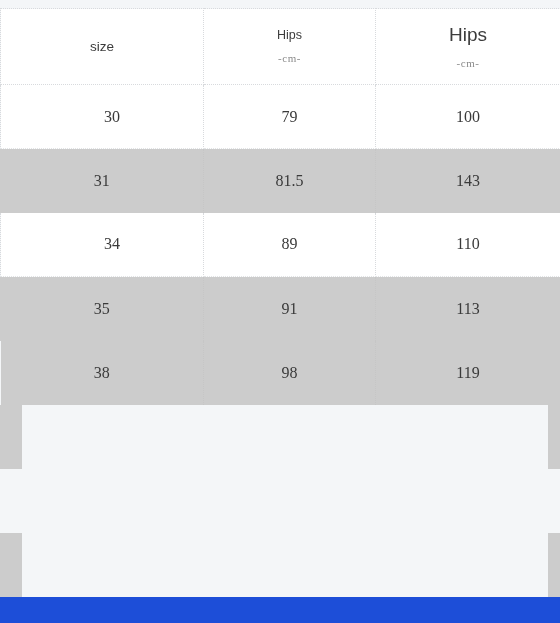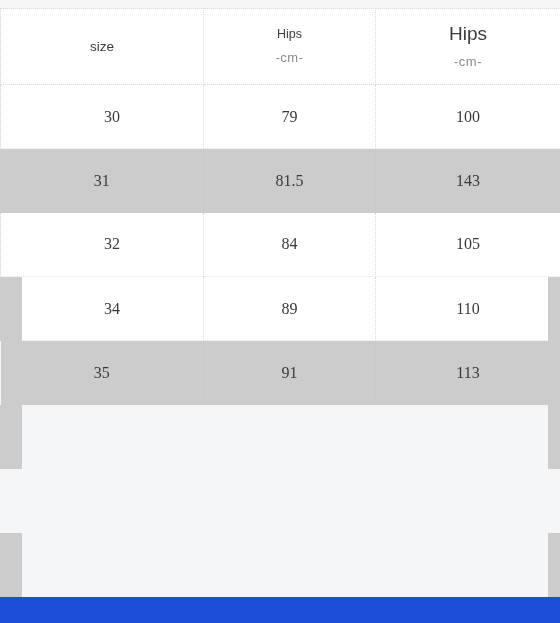--- a/index.html
+++ b/index.html
@@ -78,25 +78,25 @@
   }
   .hdr-title {
     color: #3c3c3c;
     font-family: "Liberation Sans", sans-serif;
   }
   .hdr-title.size  { font-size: 13.5px; }
   .hdr-title.waist { font-size: 12.5px; }
   .hdr-title.hips  { font-size: 19px; }
 
   .hdr-unit {
-    font-size: 13px;
+    font-size: 11px;
     color: #8a8a8a;
     letter-spacing: 0.5px;
     margin-top: 9px;
-    font-family: Liberation Sans, sans-serif;
+    font-family: Liberation Serif, serif;
   }
   .hdr-unit.tall { margin-top: 11px; }
 
   
   .size-table tbody td {
     height: 64px;
     padding: 0;
     margin: 0;
     text-align: center;
     vertical-align: middle;
@@ -178,33 +178,33 @@
             <td class="first">30</td>
             <td>79</td>
             <td>100</td>
           </tr>
           <tr class="row-dark">
             <td class="first">31</td>
             <td>81.5</td>
             <td>143</td>
           </tr>
           <tr class="row-light">
-            <td class="first">32</td>
-            <td>84</td>
-            <td>105</td>
-          </tr>
-          <tr class="row-light">
             <td class="first">34</td>
             <td>89</td>
             <td>110</td>
           </tr>
           <tr class="row-dark">
             <td class="first">35</td>
             <td>91</td>
             <td>113</td>
+          </tr>
+          <tr class="row-dark">
+            <td class="first">38</td>
+            <td>98</td>
+            <td>119</td>
           </tr>
         </tbody>
     </table>
   </div>
 <div class="bleed-left" style="top: 148.5px; height: 64px;"></div>
     <div class="bleed-right" style="top: 148.5px; height: 64px;"></div>
     <div class="bleed-left" style="top: 276.5px; height: 64px;"></div>
     <div class="bleed-right" style="top: 276.5px; height: 64px;"></div>
     <div class="bleed-left" style="top: 404.5px; height: 64px;"></div>
     <div class="bleed-right" style="top: 404.5px; height: 64px;"></div>

